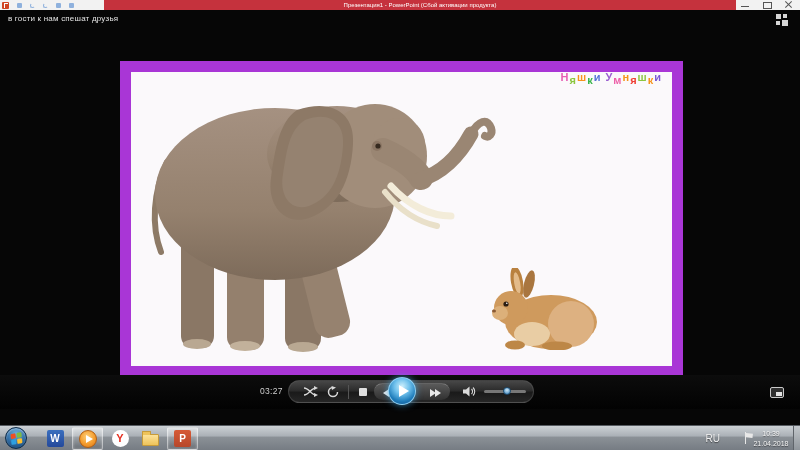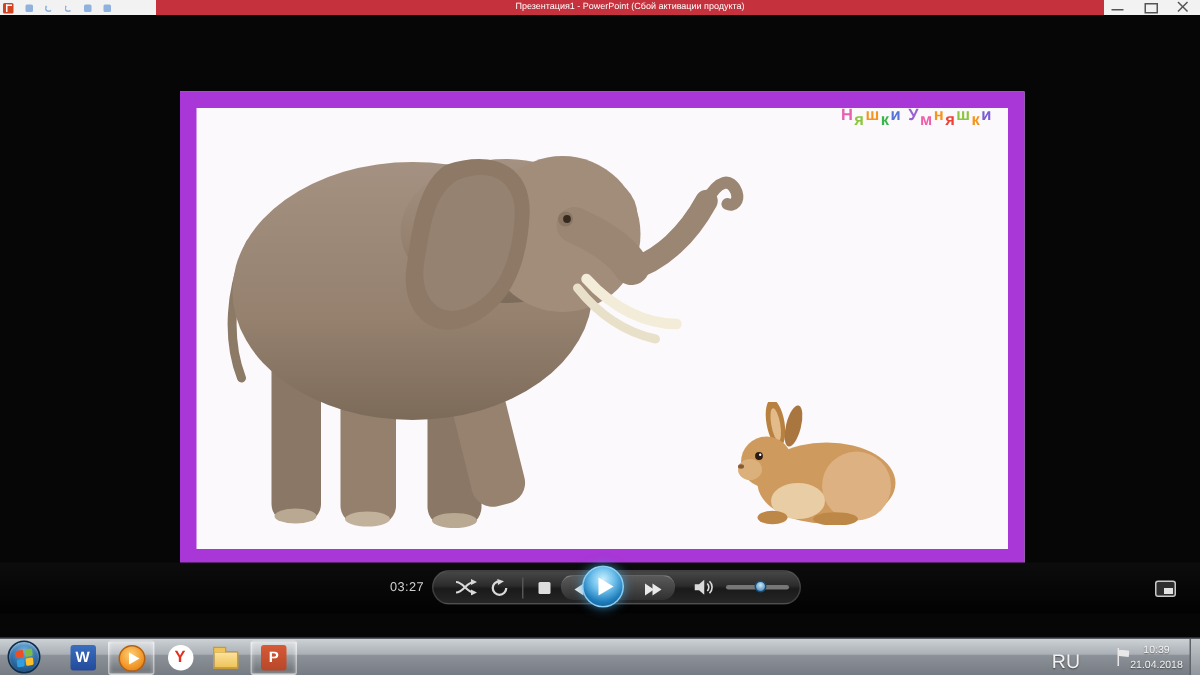--- a/index.html
+++ b/index.html
@@ -104,21 +104,21 @@
     border-top:4.5px solid transparent;border-bottom:4.5px solid transparent;border-left:7px solid #fff;}
   .ya-icon{width:17px;height:17px;border-radius:50%;background:#fff;color:#e52e1f;
     font-weight:bold;font-size:11px;text-align:center;line-height:17px;}
   .folder-icon{position:relative;width:17px;height:12px;margin-top:3px;border-radius:1px;
     background:linear-gradient(180deg,#fce29a,#eec35a);border:1px solid #c79b3a;}
   .folder-icon:before{content:"";position:absolute;left:-1px;top:-4px;width:7px;height:3px;
     background:#eec35a;border:1px solid #c79b3a;border-bottom:none;border-radius:1px 1px 0 0;}
   .ppt-icon{position:relative;width:17px;height:17px;border-radius:2px;
     background:linear-gradient(180deg,#d65a36,#b7472a);color:#fff;font-weight:bold;font-size:10px;
     text-align:center;line-height:17px;}
-  .tray-lang{position:absolute;right:80px;top:7px;font-size:13px;color:#f2f2f2;text-shadow:0 1px 1px rgba(0,0,0,.5);}
+  .tray-lang{position:absolute;right:80px;top:7px;font-size:10px;color:#f2f2f2;text-shadow:0 1px 1px rgba(0,0,0,.5);}
   .tray-caret{position:absolute;right:64px;top:10px;width:0;height:0;
     border-left:4px solid transparent;border-right:4px solid transparent;border-bottom:5px solid #ececolor;border-bottom-color:#ececec;}
   .tray-flag-icon{position:absolute;right:46px;top:6px;width:10px;height:12px;}
   .tray-flag-icon:before{content:"";position:absolute;left:1px;top:0;width:1px;height:12px;background:#e8e8e8;}
   .tray-flag-icon:after{content:"";position:absolute;left:2px;top:1px;width:7px;height:5px;background:#e8e8e8;clip-path:polygon(0 0,100% 15%,92% 100%,0 85%);}
   .tray-clock{position:absolute;right:6px;top:3px;width:46px;text-align:center;color:#f4f4f4;
     font-size:7px;line-height:9.5px;text-shadow:0 1px 1px rgba(0,0,0,.5);}
   .show-desktop{position:absolute;right:0;top:0;width:7px;height:25px;
     background:linear-gradient(180deg,#c3c8cc,#8e949a);border-left:1px solid #5f646a;}
 </style>
@@ -137,20 +137,29 @@
   <div class="ppt-title-band">Презентация1 - PowerPoint (Сбой активации продукта)</div>
   <div class="ppt-winctl">
     <div class="wbtn wbtn-min"></div>
     <div class="wbtn wbtn-rest"></div>
     <div class="wbtn wbtn-close"></div>
   </div>
 </div>
 
 <div class="player">
 
+  <div class="player-titlebar">
+    <div class="player-title">в гости к нам спешат друзья</div>
+    <div class="grid-icon">
+      <i class="g1"></i>
+        <i class="g2"></i>
+        <i class="g3"></i>
+        <i class="g4"></i>
+    </div>
+  </div>
 
   <div class="slide">
     <div class="slide-logo"><span style="color: rgb(231, 95, 179);">Н</span><span style="color: rgb(140, 198, 63);">я</span><span style="color: rgb(247, 148, 29);">ш</span><span style="color: rgb(57, 181, 74);">к</span><span style="color: rgb(86, 116, 216);">и</span><span style="color: rgb(153, 153, 153);"> </span><span style="color: rgb(154, 95, 208);">У</span><span style="color: rgb(237, 95, 168);">м</span><span style="color: rgb(247, 148, 29);">н</span><span style="color: rgb(239, 65, 54);">я</span><span style="color: rgb(140, 198, 63);">ш</span><span style="color: rgb(247, 148, 29);">к</span><span style="color: rgb(123, 91, 214);">и</span></div>
 
     <svg class="elephant-svg" viewBox="0 0 352 262" xmlns="http://www.w3.org/2000/svg">
       <defs>
         <linearGradient id="ebody" x1="0" y1="0" x2="0" y2="1">
           <stop offset="0" stop-color="#a59181"></stop>
             <stop offset=".6" stop-color="#95816e"></stop>
             <stop offset="1" stop-color="#7d6b5a"></stop>

